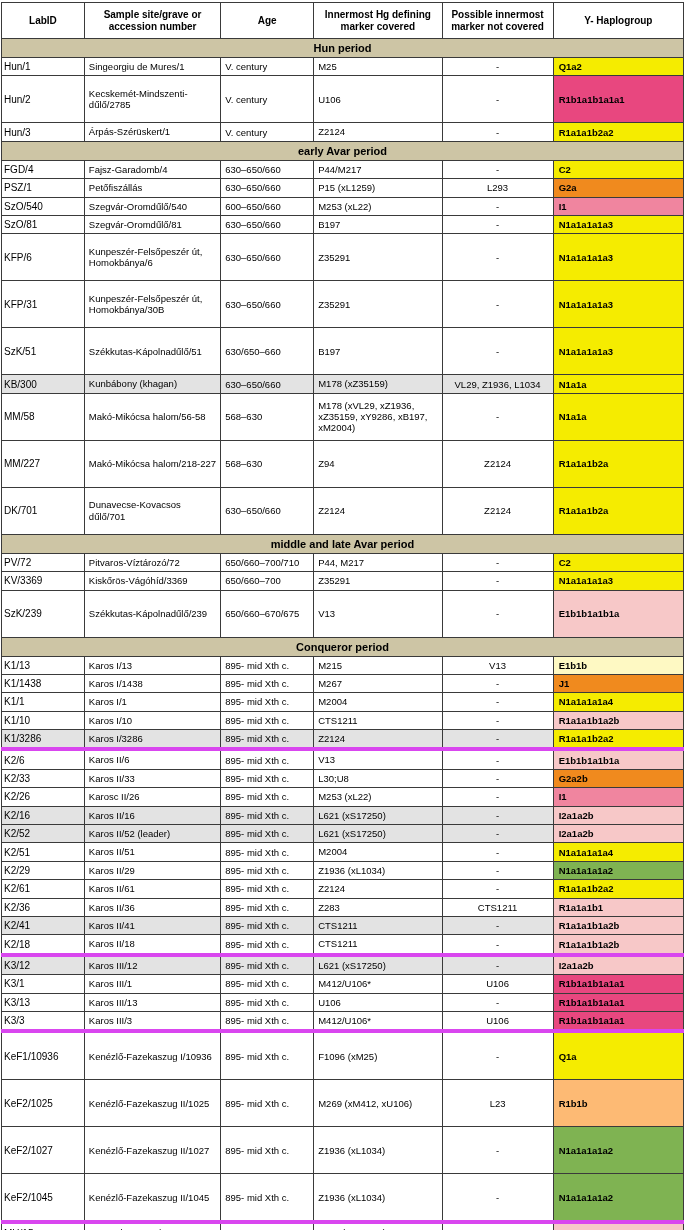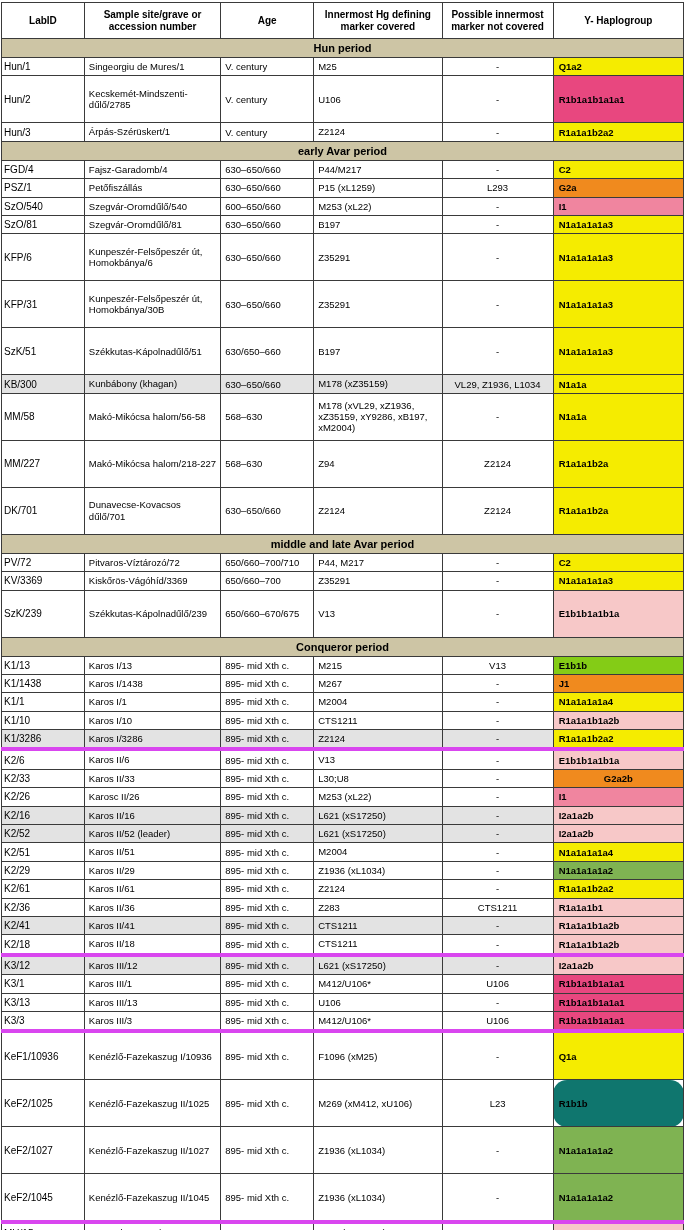--- a/index.html
+++ b/index.html
@@ -196,21 +196,21 @@
         </tr>
         <tr class="section">
           <td colspan="6">Conqueror period</td>
         </tr>
         <tr>
           <td class="lab">K1/13</td>
           <td class="site">Karos I/13</td>
           <td class="age">895- mid Xth c.</td>
           <td class="inner">M215</td>
           <td class="poss">V13</td>
-          <td class="hap" style="background: #84cc16;">E1b1b</td>
+          <td class="hap" style="background: #fef9c3;">E1b1b</td>
         </tr>
         <tr>
           <td class="lab">K1/1438</td>
           <td class="site">Karos I/1438</td>
           <td class="age">895- mid Xth c.</td>
           <td class="inner">M267</td>
           <td class="poss">-</td>
           <td class="hap" style="background: rgb(240, 138, 30);">J1</td>
         </tr>
         <tr>
@@ -244,21 +244,21 @@
           <td class="inner">V13</td>
           <td class="poss">-</td>
           <td class="hap" style="background: rgb(247, 200, 200);">E1b1b1a1b1a</td>
         </tr>
         <tr>
           <td class="lab">K2/33</td>
           <td class="site">Karos II/33</td>
           <td class="age">895- mid Xth c.</td>
           <td class="inner">L30;U8</td>
           <td class="poss">-</td>
-          <td class="hap" style="background: rgb(240, 138, 30); text-align: center;">G2a2b</td>
+          <td class="hap" style="background: rgb(240, 138, 30);">G2a2b</td>
         </tr>
         <tr>
           <td class="lab">K2/26</td>
           <td class="site">Karosc II/26</td>
           <td class="age">895- mid Xth c.</td>
           <td class="inner">M253 (xL22)</td>
           <td class="poss">-</td>
           <td class="hap" style="background: rgb(240, 133, 159);">I1</td>
         </tr>
         <tr>
@@ -364,21 +364,21 @@
           <td class="inner big">F1096 (xM25)</td>
           <td class="poss big">-</td>
           <td class="hap big" style="background: rgb(245, 236, 0);">Q1a</td>
         </tr>
         <tr>
           <td class="lab big">KeF2/1025</td>
           <td class="site big">Kenézlő-Fazekaszug II/1025</td>
           <td class="age big">895- mid Xth c.</td>
           <td class="inner big">M269 (xM412, xU106)</td>
           <td class="poss big">L23</td>
-          <td class="hap big" style="background: #0f766e; border-radius: 14px;">R1b1b</td>
+          <td class="hap big" style="background: #fdba74;">R1b1b</td>
         </tr>
         <tr>
           <td class="lab big">KeF2/1027</td>
           <td class="site big">Kenézlő-Fazekaszug II/1027</td>
           <td class="age big">895- mid Xth c.</td>
           <td class="inner big">Z1936 (xL1034)</td>
           <td class="poss big">-</td>
           <td class="hap big" style="background: rgb(127, 179, 82);">N1a1a1a1a2</td>
         </tr>
         <tr>

